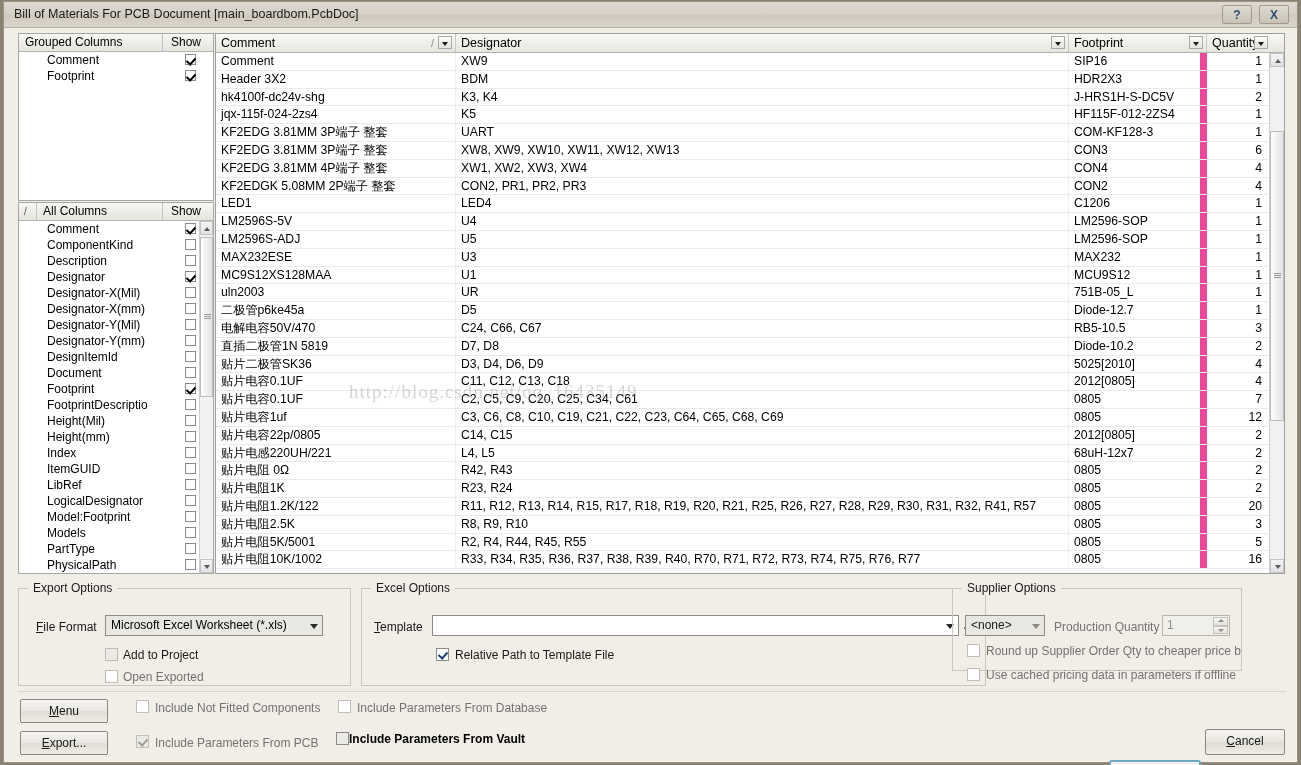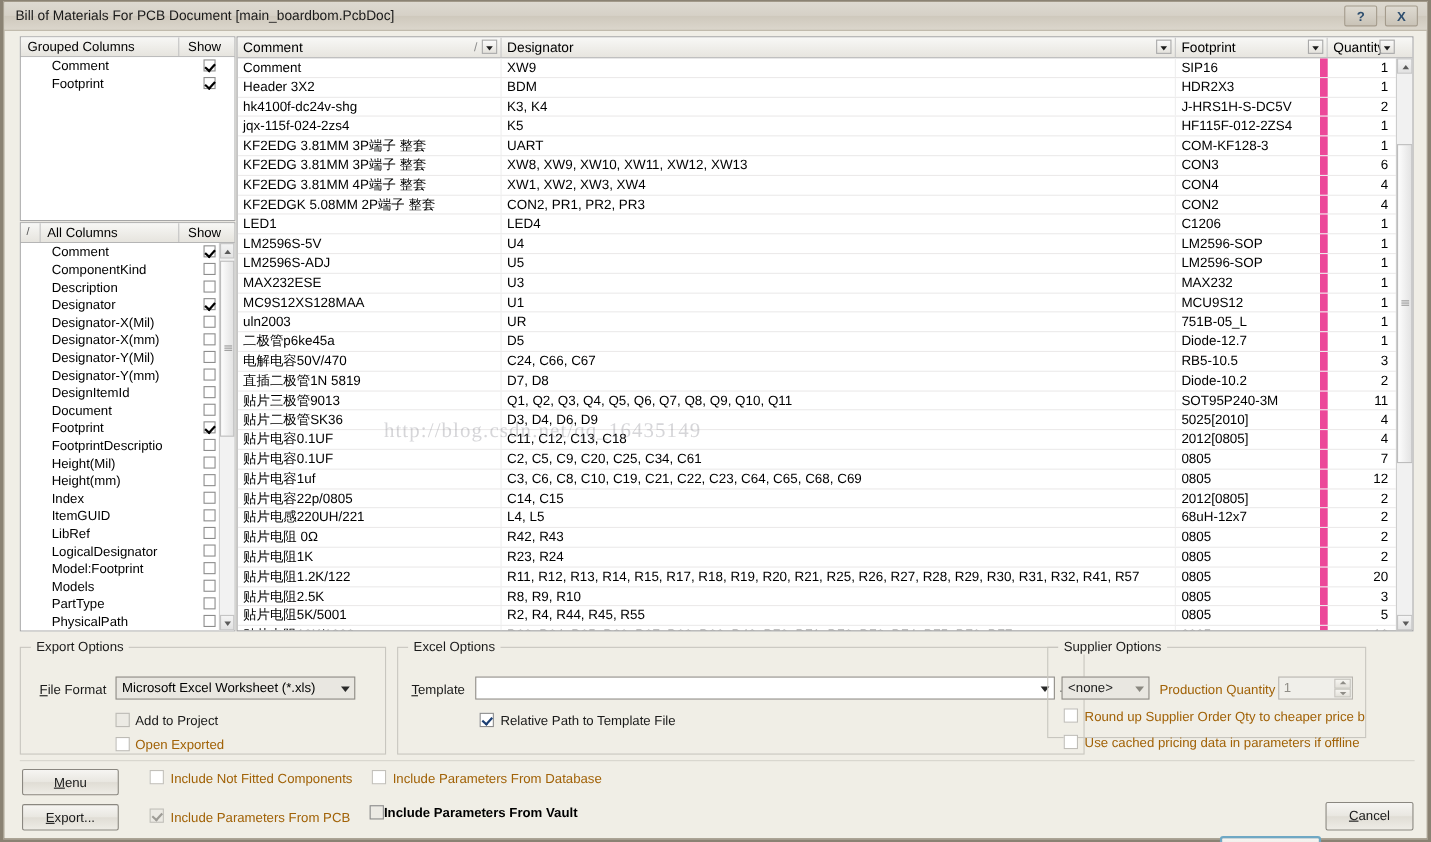--- a/index.html
+++ b/index.html
@@ -160,21 +160,21 @@
   .groupbox > .gb-title{
     position:absolute;left:9px;top:-8px;background:#f0eee6;padding:0 5px;
     font-size:12px;color:#1a1a1a;white-space:nowrap;
   }
   #export-options{left:14px;top:586px;width:333px;height:98px;}
   #excel-options{left:357px;top:586px;width:625px;height:98px;}
   #supplier-options{left:948px;top:586px;width:290px;height:83px;}
 
   .flabel{position:absolute;font-size:12px;color:#1a1a1a;white-space:nowrap;}
   .flabel u{text-decoration:underline;}
-  .dim{color:#a16207;}
+  .dim{color:#737373;}
 
   .combo{
     position:absolute;height:21px;background:#e9e7e1;
     border:1px solid #8e8b84;box-sizing:border-box;
     font-size:12px;line-height:19px;padding-left:5px;overflow:hidden;white-space:nowrap;
   }
   .combo .arw{
     position:absolute;right:4px;top:8px;width:0;height:0;
     border-left:4px solid transparent;border-right:4px solid transparent;
     border-top:5px solid #2a2a2a;
@@ -484,26 +484,20 @@
           <span class="gc fp">RB5-10.5</span>
           <span class="gc qty">3</span>
         </div>
         <div class="grow">
           <span class="gc cmt">直插二极管1N 5819</span>
           <span class="gc des">D7, D8</span>
           <span class="gc fp">Diode-10.2</span>
           <span class="gc qty">2</span>
         </div>
         <div class="grow">
-          <span class="gc cmt">贴片三极管9013</span>
-          <span class="gc des">Q1, Q2, Q3, Q4, Q5, Q6, Q7, Q8, Q9, Q10, Q11</span>
-          <span class="gc fp">SOT95P240-3M</span>
-          <span class="gc qty">11</span>
-        </div>
-        <div class="grow">
           <span class="gc cmt">贴片二极管SK36</span>
           <span class="gc des">D3, D4, D6, D9</span>
           <span class="gc fp">5025[2010]</span>
           <span class="gc qty">4</span>
         </div>
         <div class="grow">
           <span class="gc cmt">贴片电容0.1UF</span>
           <span class="gc des">C11, C12, C13, C18</span>
           <span class="gc fp">2012[0805]</span>
           <span class="gc qty">4</span>

